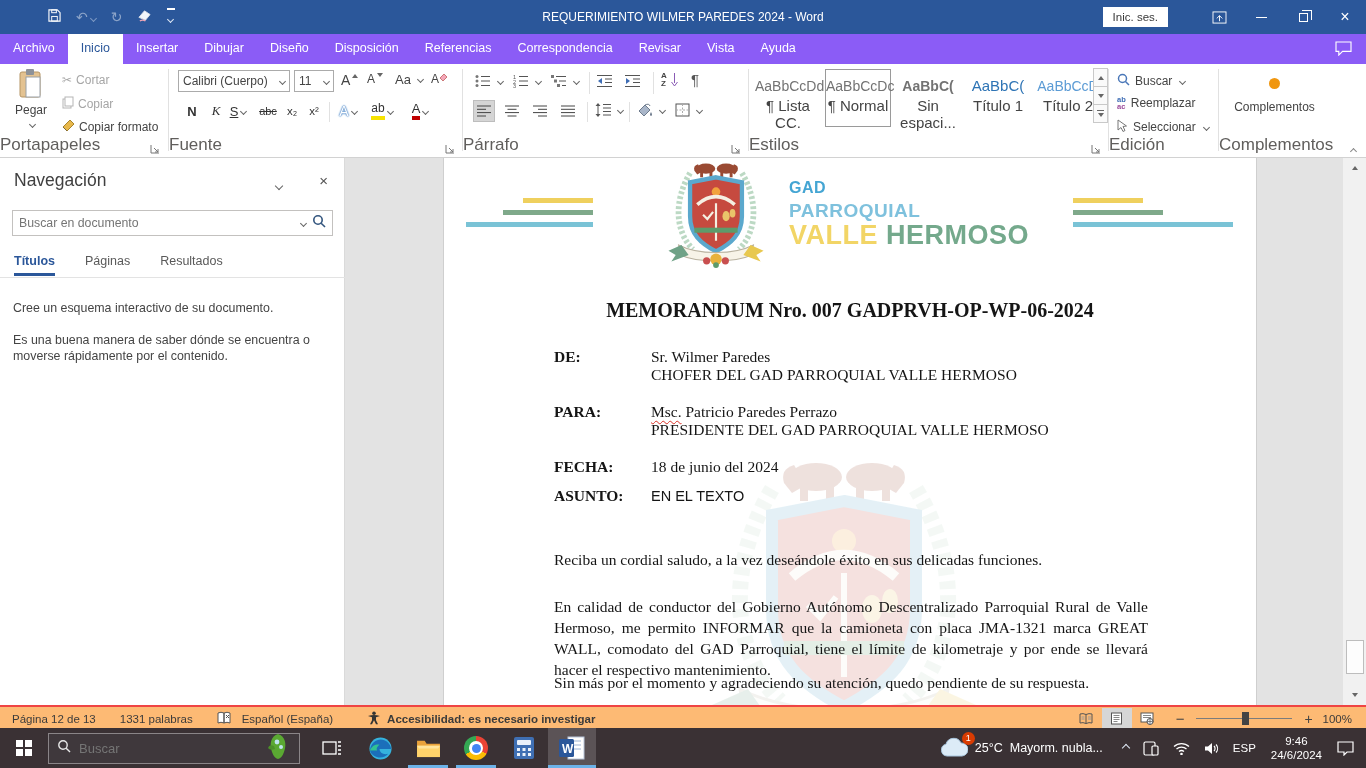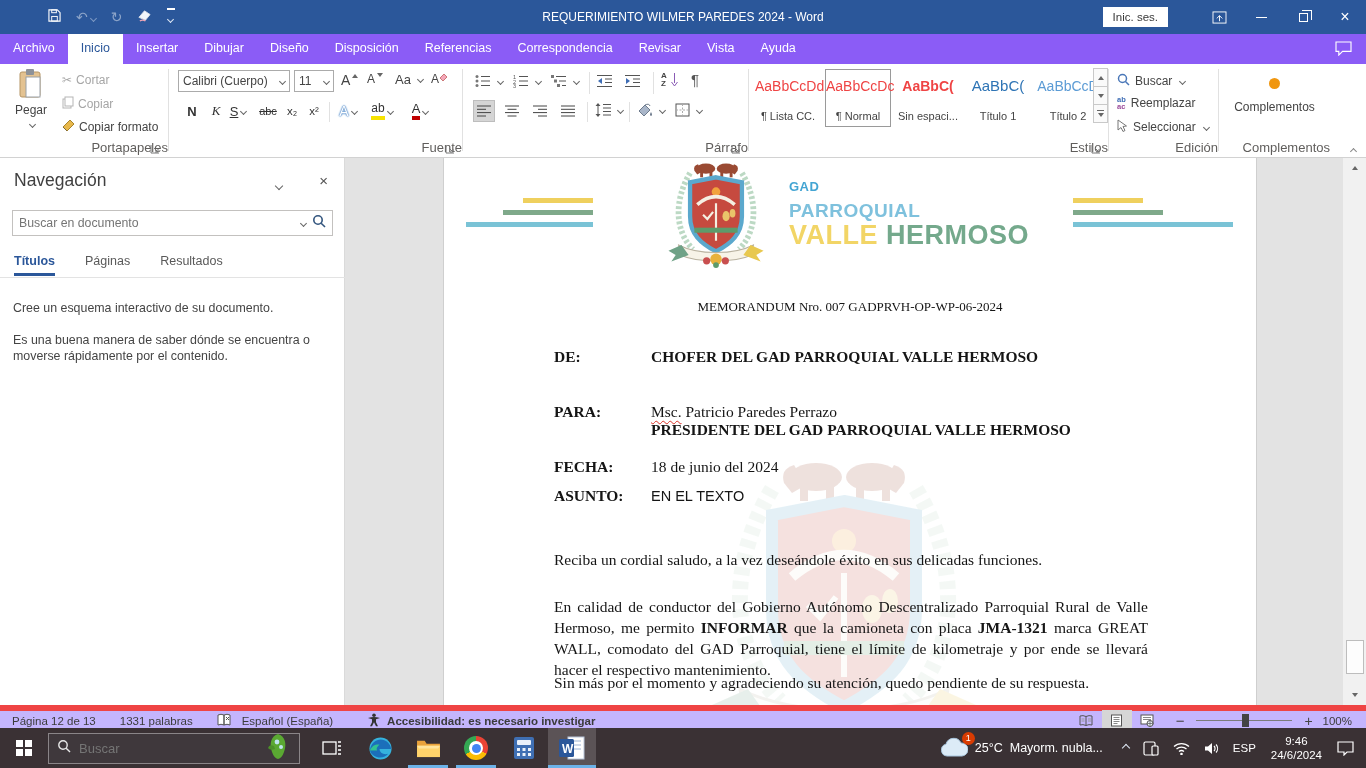--- a/index.html
+++ b/index.html
@@ -28,30 +28,30 @@
   .tabrow{position:absolute;top:34px;left:0;right:0;height:30px;background:#8b5cf6;display:flex;align-items:stretch;color:#fff;font-size:12.5px}
   .tab{padding:7px 13px 0;cursor:default}
   .tab.active{background:#fff;color:#2b579a}
   .tellme-wrap{display:flex;align-items:center;gap:7px;padding-left:14px}
   .comment-bub{position:absolute;right:14px;top:7px}
 
   
   .ribbon{position:absolute;top:64px;left:0;right:0;height:94px;background:#fff;border-bottom:1px solid #d2d2d2;font-size:12px;color:#444}
   .rgroup{position:absolute;top:0;height:93px}
   .vdiv{position:absolute;top:5px;height:82px;width:1px;background:#e1e1e1}
-  .rlabel{position:absolute;bottom:2px;left:0;right:0;text-align:right;font-size:13px;color:#605e5c}
+  .rlabel{position:absolute;bottom:2px;left:0;right:16px;text-align:left;font-size:17px;color:#605e5c}
   .launcher{position:absolute;bottom:3px;width:11px;height:11px}
   .rbtn{position:absolute;display:flex;align-items:center;gap:4px;white-space:nowrap}
   .gray{color:#a6a6a6}
   .combo{position:absolute;height:22px;border:1px solid #ababab;background:#fff;font-size:12px;display:flex;align-items:center;padding:0 4px;justify-content:space-between}
   .fbtn{position:absolute;top:36px;width:22px;height:22px;display:flex;align-items:center;justify-content:center;font-size:13px;color:#333}
   .stylecard{position:absolute;top:5px;width:66px;height:58px;text-align:center;padding-top:9px}
   .stylecard.sel{border:1px solid #9a9a9a;background:#fff;padding-top:8px}
-  .sprev{font-size:14px;color:#ef4444;line-height:16px}
-  .sname{font-size:11px;color:#444;margin-top:16px}
+  .sprev{font-size:14px;color:#737373;line-height:16px}
+  .sname{font-size:15px;color:#444;margin-top:3px}
   .minibar{position:absolute;left:344px;top:5px;width:15px}
   .minibar>div{width:15px;height:19px;border:1px solid #c9c9c9;background:#fafafa;display:flex;align-items:center;justify-content:center;margin-top:-1px}
   .tri-up{width:0;height:0;border-left:3.5px solid transparent;border-right:3.5px solid transparent;border-bottom:4.5px solid #666}
   .tri-down{width:0;height:0;border-left:3.5px solid transparent;border-right:3.5px solid transparent;border-top:4.5px solid #666}
   .ed-row{position:absolute;left:8px;display:flex;align-items:center;gap:5px;font-size:12px;color:#444}
   .selected-tool{background:#d5d5d5;border:1px solid #bdbdbd}
 
   
   .main{position:absolute;top:158px;left:0;right:0;height:547px}
   .navpane{position:absolute;left:0;top:0;width:345px;height:100%;background:#fff;border-right:1px solid #dadada}
@@ -63,33 +63,33 @@
   .nav-tab.active{color:#2b579a;font-weight:700;border-bottom:3px solid #2b579a;padding-bottom:5px}
   .nav-hr{position:absolute;left:0;top:119px;width:345px;height:1px;background:#e3e3e3}
   .nav-p{position:absolute;left:13px;width:318px;font-size:12.4px;color:#444;line-height:16px}
 
   .docarea{position:absolute;left:345px;top:0;right:24px;bottom:0;background:#e3e3e3}
   .page{position:absolute;left:98px;top:0;width:814px;height:547px;background:#fff;border-left:1px solid #cfcfcf;border-right:1px solid #cfcfcf}
   .wmark{position:absolute;left:235px;top:295px;width:330px;height:300px;opacity:.16;pointer-events:none}
   .hline{position:absolute;height:5px}
   .logo-text{position:absolute;left:345px;top:20px;line-height:1;font-weight:700;letter-spacing:.5px}
   .serif{font-family:"Liberation Serif",serif;color:#151515}
-  .memo-title{position:absolute;left:0;top:141px;width:100%;text-align:center;font-weight:400;font-size:13px}
+  .memo-title{position:absolute;left:0;top:141px;width:100%;text-align:center;font-weight:700;font-size:20px}
   .frow-label{position:absolute;left:110px;font-weight:700;font-size:15.5px}
   .frow-val{position:absolute;left:207px;font-size:15.5px;line-height:18px}
-  .bold{font-weight:700}
+  .bold{font-weight:400}
   .sq{text-decoration:underline wavy #d93025;text-decoration-thickness:1px;text-underline-offset:3px}
   .bodyp{position:absolute;left:110px;width:594px;font-size:15.5px;line-height:21px}
 
   .vscroll{position:absolute;right:0;top:0;width:24px;height:547px;background:#f1f1f1;border-left:1px solid #e3e3e3}
   .sbtn{position:absolute;left:3px;width:18px;height:16px;background:#f1f1f1;display:flex;align-items:center;justify-content:center}
   .sthumb{position:absolute;left:3px;top:482px;width:18px;height:34px;background:#fdfdfd;border:1px solid #bdbdbd}
 
   
-  .statusbar{position:absolute;top:705px;left:0;right:0;height:25px;background:#c4b5fd;border-top:6px solid #ef4444;font-size:11.5px;color:#3b3b3b;display:flex;align-items:center}
+  .statusbar{position:absolute;top:705px;left:0;right:0;height:25px;background:#fdba74;border-top:2px solid #ef4444;font-size:11.5px;color:#3b3b3b;display:flex;align-items:center}
   .sb-item{margin-left:24px;white-space:nowrap}
   .sb-right{margin-left:auto;display:flex;align-items:center}
   .viewbtn{width:30px;height:21px;display:flex;align-items:center;justify-content:center}
   .viewbtn.sel{background:#d6d6d6}
   .zoomtrack{width:96px;height:1.5px;background:#7c7c7c;margin:0 8px;position:relative}
   .zoomthumb{position:absolute;left:46px;top:-5.5px;width:7px;height:13px;background:#444}
 
   
   .taskbar{position:absolute;left:0;top:728px;right:0;height:40px;background:#3a3134;display:flex;align-items:center;color:#fff}
   .tb-start{width:48px;height:40px;display:flex;align-items:center;justify-content:center}
@@ -577,32 +577,33 @@
 
         <div class="hline" style="left:79px;top:40px;width:70px;background:#efd05e"></div>
         <div class="hline" style="left:59px;top:52px;width:90px;background:#7fa98a"></div>
         <div class="hline" style="left:22px;top:64px;width:127px;background:#7ac3d6"></div>
         <div class="hline" style="left:629px;top:40px;width:70px;background:#efd05e"></div>
         <div class="hline" style="left:629px;top:52px;width:90px;background:#7fa98a"></div>
         <div class="hline" style="left:629px;top:64px;width:160px;background:#7ac3d6"></div>
         <svg class="abs" style="left:212px;top:2px" width="120" height="108" viewBox="0 0 140 150">
             <use href="#crest"></use>
           </svg>
-        <div class="logo-text" style="top:22px;font-size:13px;color:#44a5d3">GAD</div>
+        <div class="logo-text" style="top:22px;font-size:16px;color:#44a5d3">GAD</div>
         <div class="logo-text" style="top:43px;font-size:19px;color:#7ec1dd">PARROQUIAL</div>
         <div class="logo-text" style="top:64px;font-size:27px">
           <span style="color:#f2d566">VALLE</span>
           <span style="color:#74a98c">HERMOSO</span>
         </div>
 
         <div class="serif">
           <div class="memo-title serif">MEMORANDUM Nro. 007 GADPRVH-OP-WP-06-2024</div>
 
           <span class="frow-label serif" style="top:190px">DE:</span>
           <div class="frow-val serif" style="top:190px">
+            <div>Sr. Wilmer Paredes</div>
             <div class="bold">CHOFER DEL GAD PARROQUIAL VALLE HERMOSO</div>
           </div>
 
           <span class="frow-label serif" style="top:245px">PARA:</span>
           <div class="frow-val serif" style="top:245px">
             <div><span class="sq">Msc.</span><span> Patricio Paredes Perrazo</span></div>
             <div class="bold">PRESIDENTE DEL GAD PARROQUIAL VALLE HERMOSO</div>
           </div>
 
           <span class="frow-label serif" style="top:300px">FECHA:</span>

